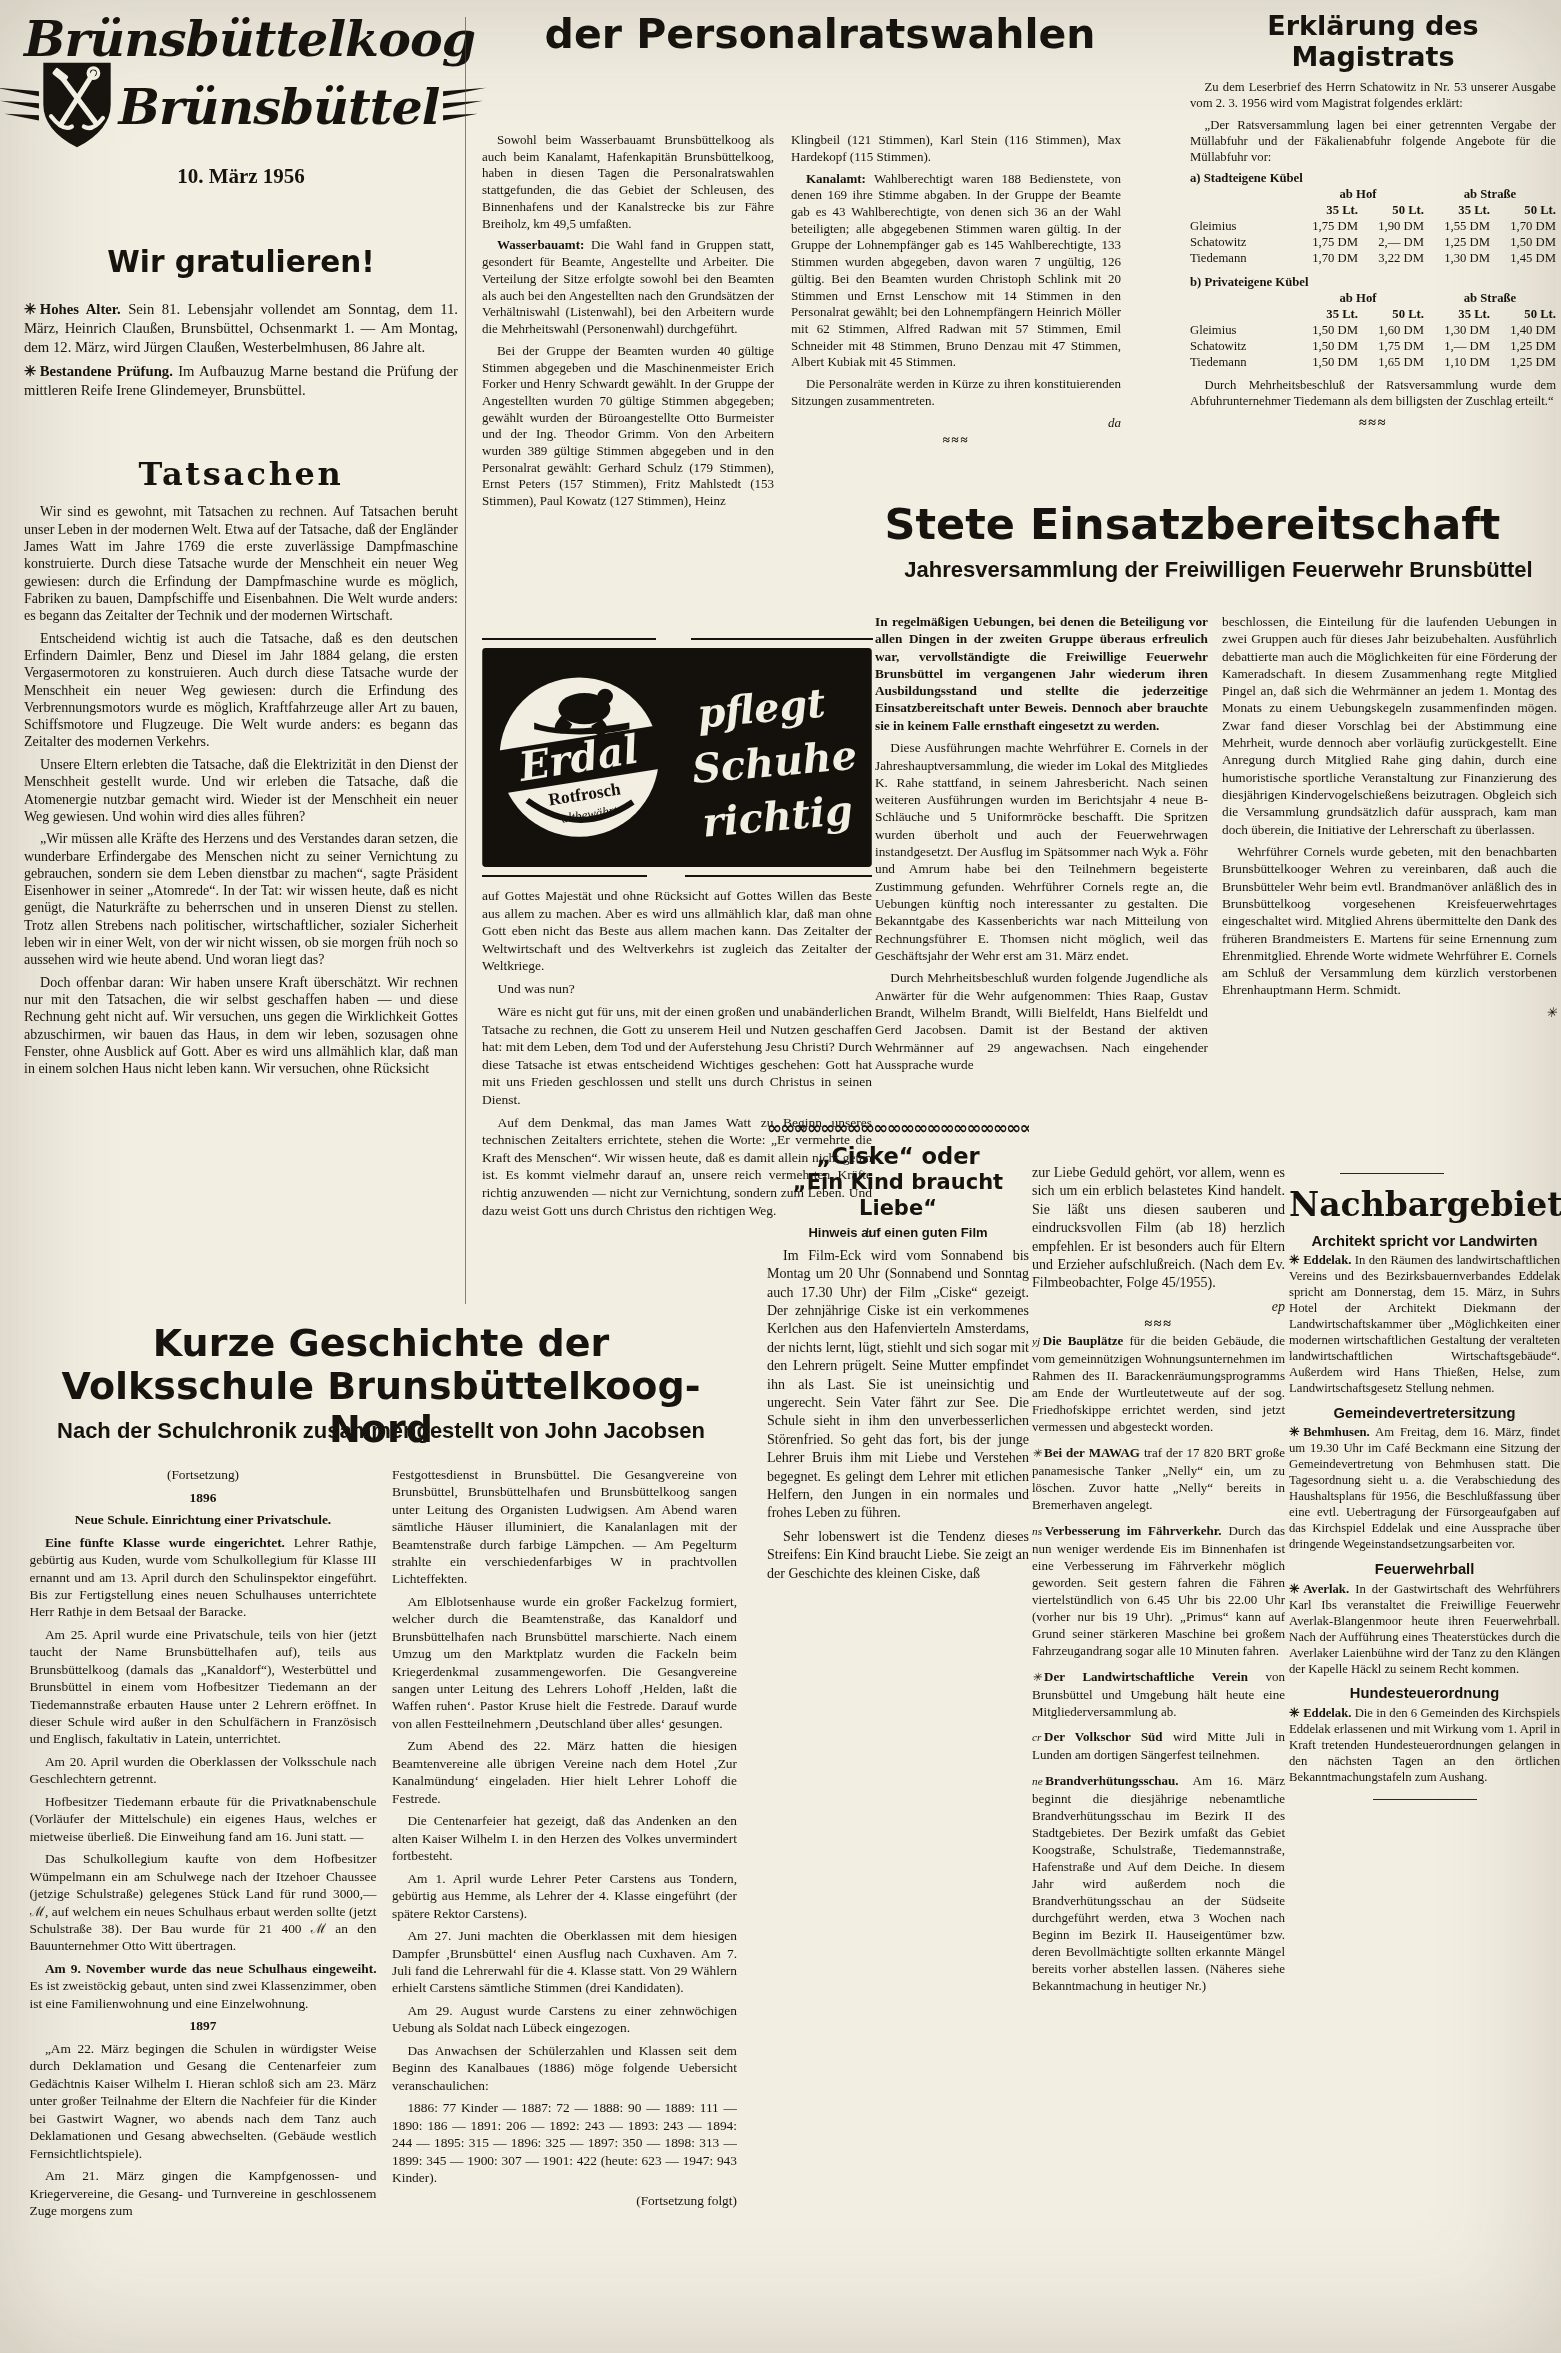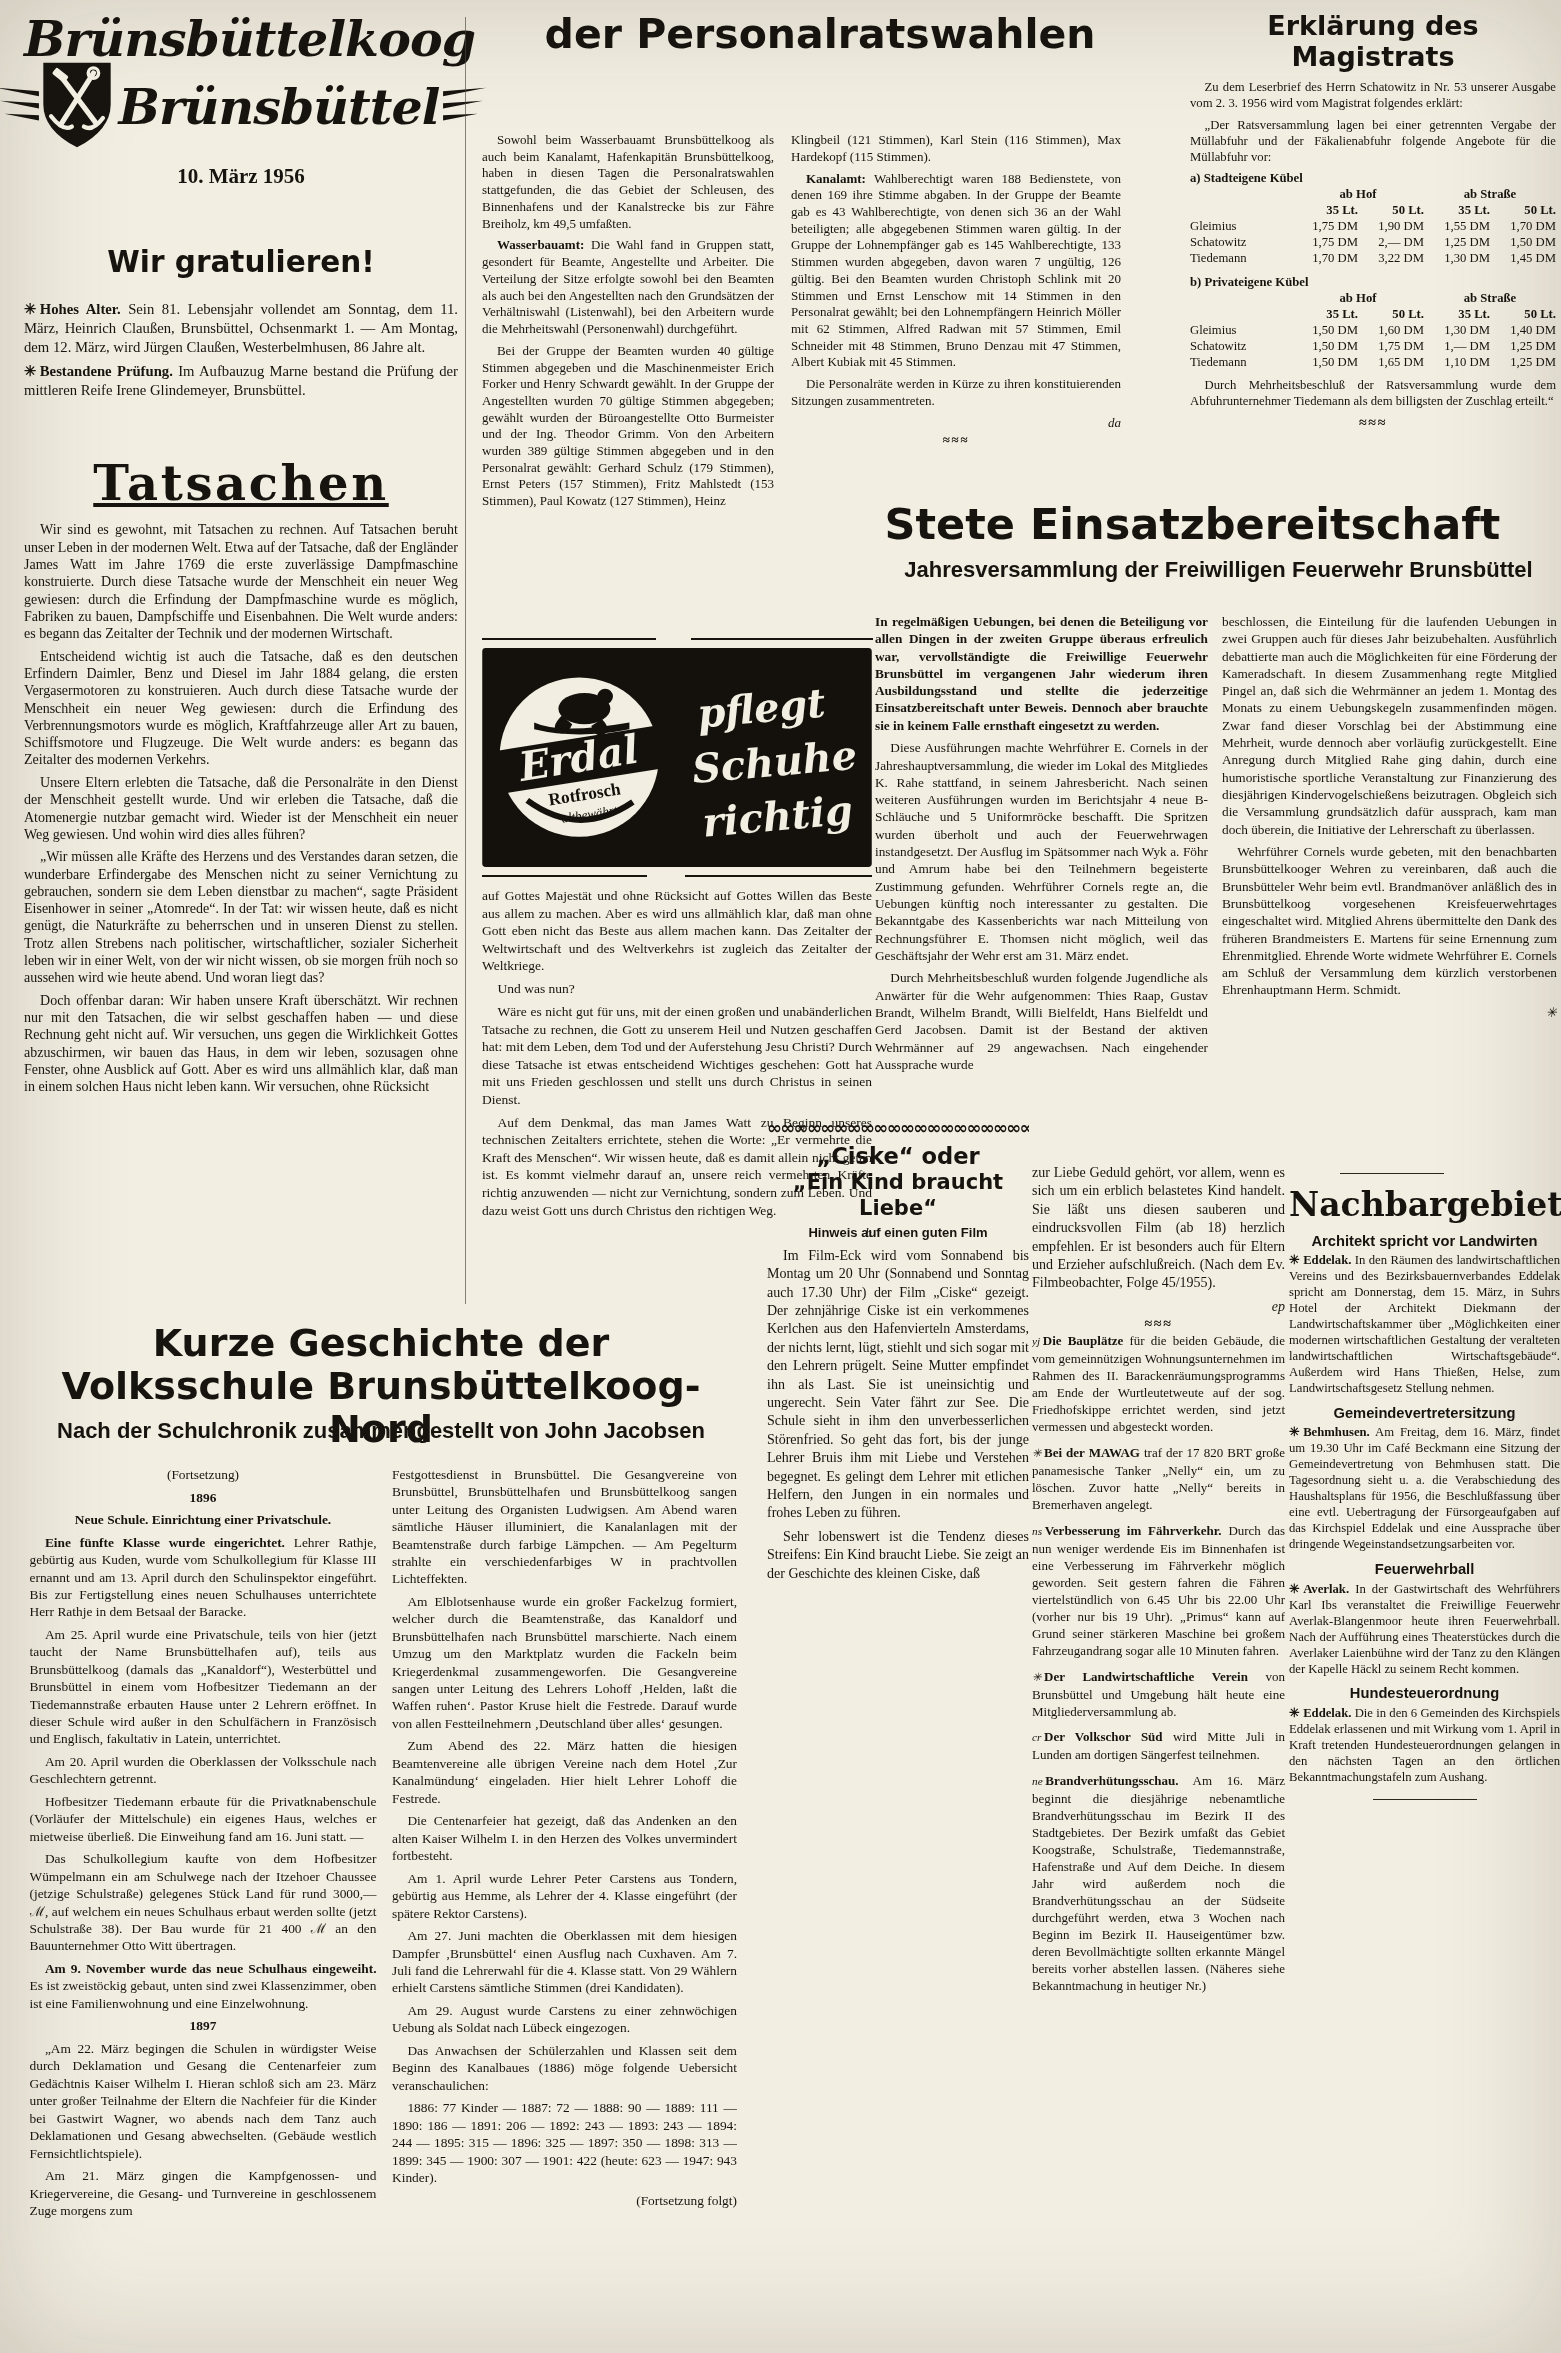--- a/index.html
+++ b/index.html
@@ -27,21 +27,21 @@
   #mast-line1{font-size:49px;line-height:50px;text-align:center;}
   #mast-row{display:flex;align-items:center;justify-content:center;margin-top:-5.2px;}
   #mast-line2{font-size:49px;line-height:52px;margin:0 3.5px;}
   #mast-date{font-family:"Liberation Serif",serif;font-weight:bold;font-size:21px;text-align:center;margin-top:8.7px;}
   
   #grat{left:24px;top:245px;width:434px;}
   #grat h2{font-size:29.5px;margin:0 0 21px 0;}
   #grat .body-txt{font-size:14.7px;line-height:19px;}
   
   #tats{left:24px;top:455px;width:434px;height:850px;overflow:hidden;}
-  #tats h2{font-size:48px;letter-spacing:2.6px;margin:0 0 10.4px 0;text-decoration:underline;}
+  #tats h2{font-size:32px;letter-spacing:2.6px;margin:0 0 10.4px 0;}
   #tats .body-txt{font-size:14px;line-height:17.3px;}
   
   #erg-title{left:468px;top:12px;width:704px;font-size:41px;line-height:45px;}
   .erg-col{top:132px;height:488px;overflow:hidden;}
   .erg-col .body-txt{font-size:13px;line-height:16.7px;}
   #erg-c1{left:482px;width:292px;}
   #erg-c2{left:791px;width:330px;}
   
   #ad-rule-a1{left:482px;top:638px;width:174px;}
   #ad-rule-a2{left:691px;top:638px;width:182px;}
@@ -153,21 +153,21 @@
       <p class="noind"><span class="star">✳</span><b>Hohes Alter.</b> <span>Sein 81. Lebensjahr vollendet am Sonntag, dem 11. März, Heinrich Claußen, Brunsbüttel, Ochsenmarkt 1. — Am Montag, dem 12. März, wird Jürgen Claußen, Westerbelmhusen, 86 Jahre alt.</span></p>
       <p class="noind"><span class="star">✳</span><b>Bestandene Prüfung.</b> <span>Im Aufbauzug Marne bestand die Prüfung der mittleren Reife Irene Glindemeyer, Brunsbüttel.</span></p>
     </div>
   </div>
 
   <div class="abs" id="tats">
     <h2 class="h-slab center">Tatsachen</h2>
     <div class="body-txt">
       <p>Wir sind es gewohnt, mit Tatsachen zu rechnen. Auf Tatsachen beruht unser Leben in der modernen Welt. Etwa auf der Tatsache, daß der Engländer James Watt im Jahre 1769 die erste zuverlässige Dampfmaschine konstruierte. Durch diese Tatsache wurde der Menschheit ein neuer Weg gewiesen: durch die Erfindung der Dampfmaschine wurde es möglich, Fabriken zu bauen, Dampfschiffe und Eisenbahnen. Die Welt wurde anders: es begann das Zeitalter der Technik und der modernen Wirtschaft.</p>
       <p>Entscheidend wichtig ist auch die Tatsache, daß es den deutschen Erfindern Daimler, Benz und Diesel im Jahr 1884 gelang, die ersten Vergasermotoren zu konstruieren. Auch durch diese Tatsache wurde der Menschheit ein neuer Weg gewiesen: durch die Erfindung des Verbrennungsmotors wurde es möglich, Kraftfahrzeuge aller Art zu bauen, Schiffsmotore und Flugzeuge. Die Welt wurde anders: es begann das Zeitalter des modernen Verkehrs.</p>
-      <p>Unsere Eltern erlebten die Tatsache, daß die Personalräte in den Dienst der Menschheit gestellt wurde. Und wir erleben die Tatsache, daß die Atomenergie nutzbar gemacht wird. Wieder ist der Menschheit ein neuer Weg gewiesen. Und wohin wird dies alles führen?</p>
+      <p>Unsere Eltern erlebten die Tatsache, daß die Elektrizität in den Dienst der Menschheit gestellt wurde. Und wir erleben die Tatsache, daß die Atomenergie nutzbar gemacht wird. Wieder ist der Menschheit ein neuer Weg gewiesen. Und wohin wird dies alles führen?</p>
       <p>„Wir müssen alle Kräfte des Herzens und des Verstandes daran setzen, die wunderbare Erfindergabe des Menschen nicht zu seiner Vernichtung zu gebrauchen, sondern sie dem Leben dienstbar zu machen“, sagte Präsident Eisenhower in seiner „Atomrede“. In der Tat: wir wissen heute, daß es nicht genügt, die Naturkräfte zu beherrschen und in unseren Dienst zu stellen. Trotz allen Strebens nach politischer, wirtschaftlicher, sozialer Sicherheit leben wir in einer Welt, von der wir nicht wissen, ob sie morgen früh noch so aussehen wird wie heute abend. Und woran liegt das?</p>
       <p>Doch offenbar daran: Wir haben unsere Kraft überschätzt. Wir rechnen nur mit den Tatsachen, die wir selbst geschaffen haben — und diese Rechnung geht nicht auf. Wir versuchen, uns gegen die Wirklichkeit Gottes abzuschirmen, wir bauen das Haus, in dem wir leben, sozusagen ohne Fenster, ohne Ausblick auf Gott. Aber es wird uns allmählich klar, daß man in einem solchen Haus nicht leben kann. Wir versuchen, ohne Rücksicht</p>
     </div>
   </div>
 
   <div class="abs vrule" style="left:465px;top:17.4px;height:1287px;"></div>
 
   <div class="abs h-sans center" id="erg-title">
     <div>der Personalratswahlen</div>
   </div>

